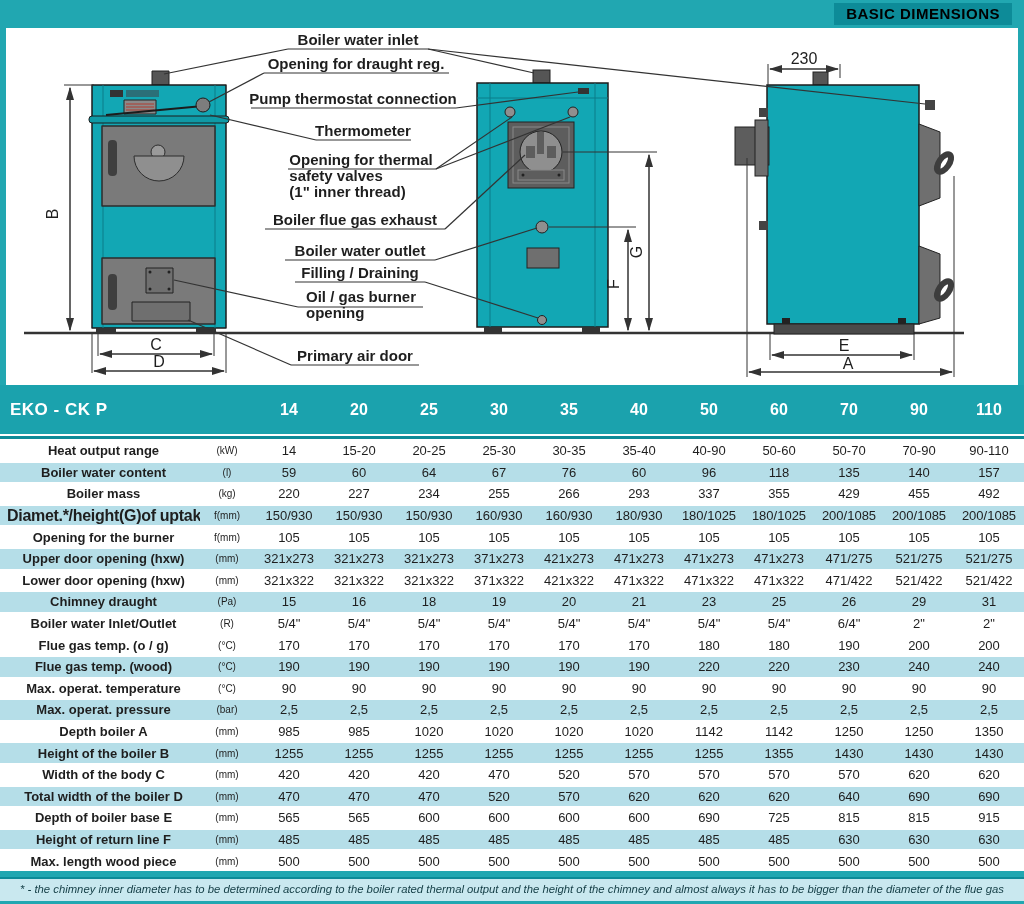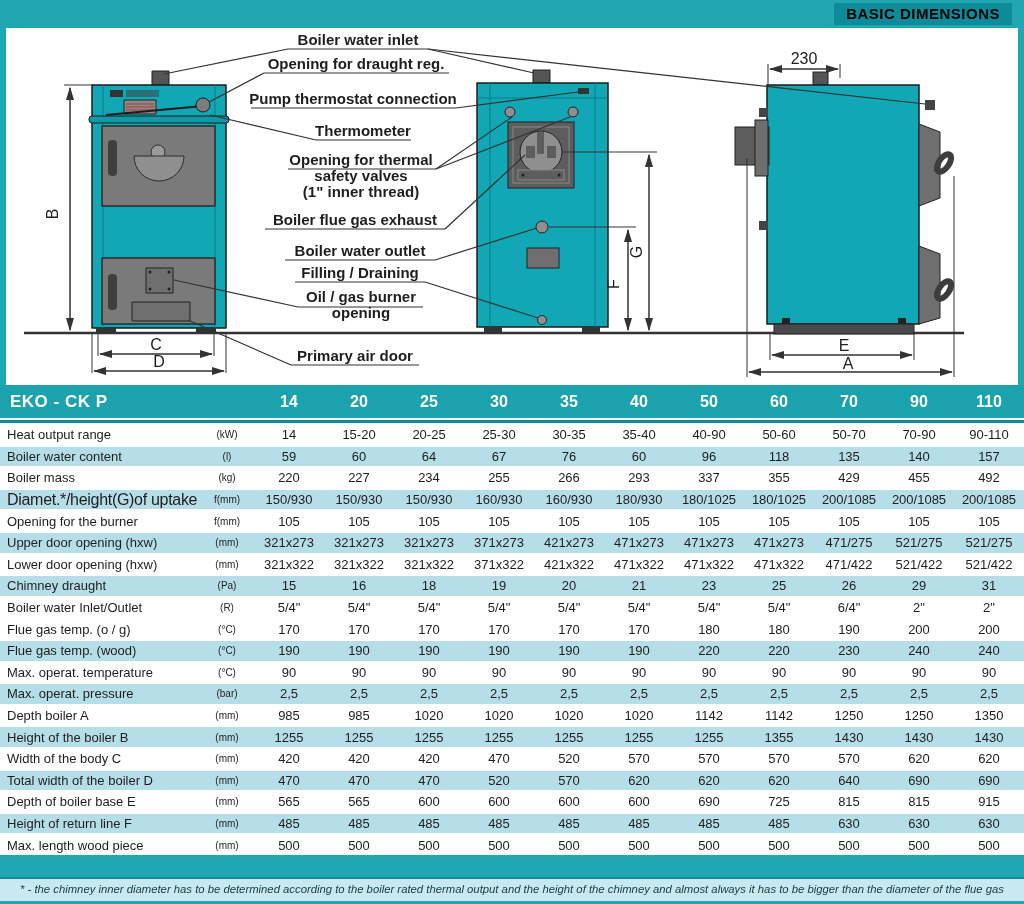--- a/index.html
+++ b/index.html
@@ -14,36 +14,36 @@
     padding:0 12px;letter-spacing:.5px;
   }
   .diagram-panel{
     position:absolute;left:6px;top:28px;width:1012px;height:357px;background:#fff;
   }
   .diagram-panel svg{position:absolute;left:0;top:0;}
   .dlabel{
     position:absolute;transform:translateX(-50%);
     font-weight:bold;font-size:15px;color:#1e1e1e;white-space:nowrap;
   }
-  .dlabel.center{text-align:center;line-height:16px;}
+  .dlabel.center{text-align:left;line-height:16px;}
   .dlabel span{display:block;}
   .table-wrap{position:absolute;left:0;top:385px;width:1024px;}
   table{border-collapse:collapse;table-layout:fixed;width:1024px;}
   thead th{
     background:#1ba2ad;color:#fff;font-weight:bold;font-size:16px;
-    height:33px;padding:0;text-align:center;
+    height:33px;padding:8px;text-align:center;
   }
   thead th.model{text-align:left;padding-left:10px;font-size:17px;letter-spacing:.5px;}
   tr.sep td{height:3px;padding:0;background:#0d8b98;border-top:2px solid #fff;}
   tbody td{
     height:19.6px;padding:0;font-size:13px;color:#1e1e1e;text-align:center;
     border-top:2px solid #fff;white-space:nowrap;overflow:hidden;background:#fff;
   }
   tbody tr.alt td{background:#b5dee8;}
-  tbody td.lbl{text-align:left;padding-left:7px;font-weight:normal;font-size:13px;}
+  tbody td.lbl{text-align:center;padding-left:7px;font-weight:bold;font-size:13px;}
   tbody td.lbl.small{font-size:16px;letter-spacing:-.3px;}
   tbody td.unit{font-size:10px;}
   .footnote{
     position:absolute;left:0;top:877px;width:1024px;height:24px;box-sizing:border-box;
     background:#c9e8ef;border-top:2px solid #0d8b98;
     font-style:italic;font-size:11.3px;color:#123c44;text-align:center;line-height:21px;
   }
 </style>
 </head>
 <body>

